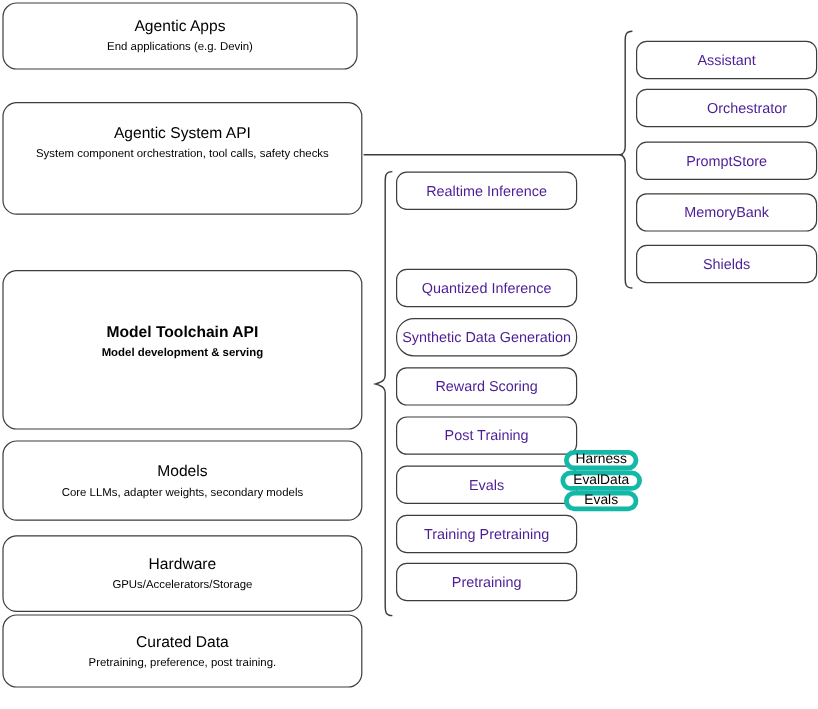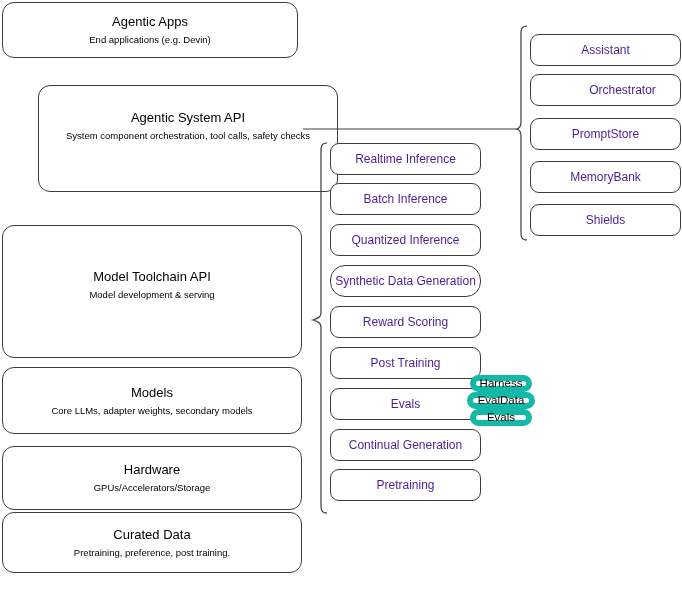--- a/index.html
+++ b/index.html
@@ -65,21 +65,21 @@
     line-height: 14px;
     color: #4c1d95;
     white-space: nowrap;
   }
 
   
   .pill {
     position: absolute;
     box-sizing: border-box;
     background: #ffffff;
-    border: 6px solid #14b8a6;
+    border: 4px solid #14b8a6;
     border-radius: 999px;
     display: flex;
     align-items: center;
     justify-content: center;
     font-size: 11.5px;
     line-height: 13px;
     color: #000;
     white-space: nowrap;
     z-index: 5;
     text-align: right;
@@ -124,53 +124,52 @@
              C 320 322, 321 324, 321 328
              L 321 505
              C 321 509, 321 513, 327 513"></path>
   </svg>
 
   <div class="layer-box" style="left:2px; top:2px; width:296px; height:56px;">
     <div class="layer-title">Agentic Apps</div>
     <div class="layer-sub">End applications (e.g. Devin)</div>
   </div>
 
-  <div class="layer-box" style="left:2px; top:85px; width:300px; height:107px; justify-content:center; padding-bottom:26px;margin-left:36px;">
+  <div class="layer-box" style="left:2px; top:85px; width:300px; height:94px; justify-content:center; padding-bottom:26px;">
     <div class="layer-title">Agentic System API</div>
     <div class="layer-sub">System component orchestration, tool calls, safety checks</div>
   </div>
 
-  <div class="layer-box" style="left:2px; top:225px; width:300px; height:133px; justify-content:center; padding-bottom:14px;">
+  <div class="layer-box" style="left:2px; top:225px; width:300px; height:133px; justify-content:center; padding-bottom:14px;font-weight:bold;">
     <div class="layer-title">Model Toolchain API</div>
     <div class="layer-sub">Model development &amp; serving</div>
   </div>
 
   <div class="layer-box" style="left:2px; top:367px; width:300px; height:67px;">
     <div class="layer-title">Models</div>
     <div class="layer-sub">Core LLMs, adapter weights, secondary models</div>
   </div>
 
   <div class="layer-box" style="left:2px; top:446px; width:300px; height:64px;">
     <div class="layer-title">Hardware</div>
     <div class="layer-sub">GPUs/Accelerators/Storage</div>
   </div>
 
   <div class="layer-box" style="left:2px; top:512px; width:300px; height:61px;">
     <div class="layer-title">Curated Data</div>
     <div class="layer-sub">Pretraining, preference, post training.</div>
   </div>
 
   <div class="item-box" style="left:330px; top:143px; width:151px; height:32px;">Realtime Inference</div>
-  <div class="item-box" style="left:330px; top:183px; width:151px; height:32px;">Batch Inference</div>
   <div class="item-box" style="left:330px; top:224px; width:151px; height:32px;">Quantized Inference</div>
   <div class="item-box" style="left:330px; top:265px; width:151px; height:32px;border-radius:15px;">Synthetic Data Generation</div>
   <div class="item-box" style="left:330px; top:347px; width:151px; height:32px;">Post Training</div>
   <div class="item-box" style="left:330px; top:306px; width:151px; height:32px;">Reward Scoring</div>
   <div class="item-box" style="left:330px; top:388px; width:151px; height:32px;">Evals</div>
-  <div class="item-box" style="left:330px; top:429px; width:151px; height:32px;">Continual Generation</div>
+  <div class="item-box" style="left:330px; top:429px; width:151px; height:32px;">Training Pretraining</div>
   <div class="item-box" style="left:330px; top:469px; width:151px; height:32px;">Pretraining</div>
 
   <div class="pill" style="left:470px; top:375px; width:62px; height:17px;">Harness</div>
   <div class="pill" style="left:467px; top:392px; width:68px; height:17px;">EvalData</div>
   <div class="pill" style="left:470px; top:409px; width:62px; height:17px;">Evals</div>
 
   <div class="item-box" style="left:530px; top:34px; width:151px; height:32px;">Assistant</div>
   <div class="item-box" style="left:530px; top:74px; width:151px; height:32px;padding-left:34px;">Orchestrator</div>
   <div class="item-box" style="left:530px; top:118px; width:151px; height:32px;">PromptStore</div>
   <div class="item-box" style="left:530px; top:161px; width:151px; height:32px;">MemoryBank</div>

